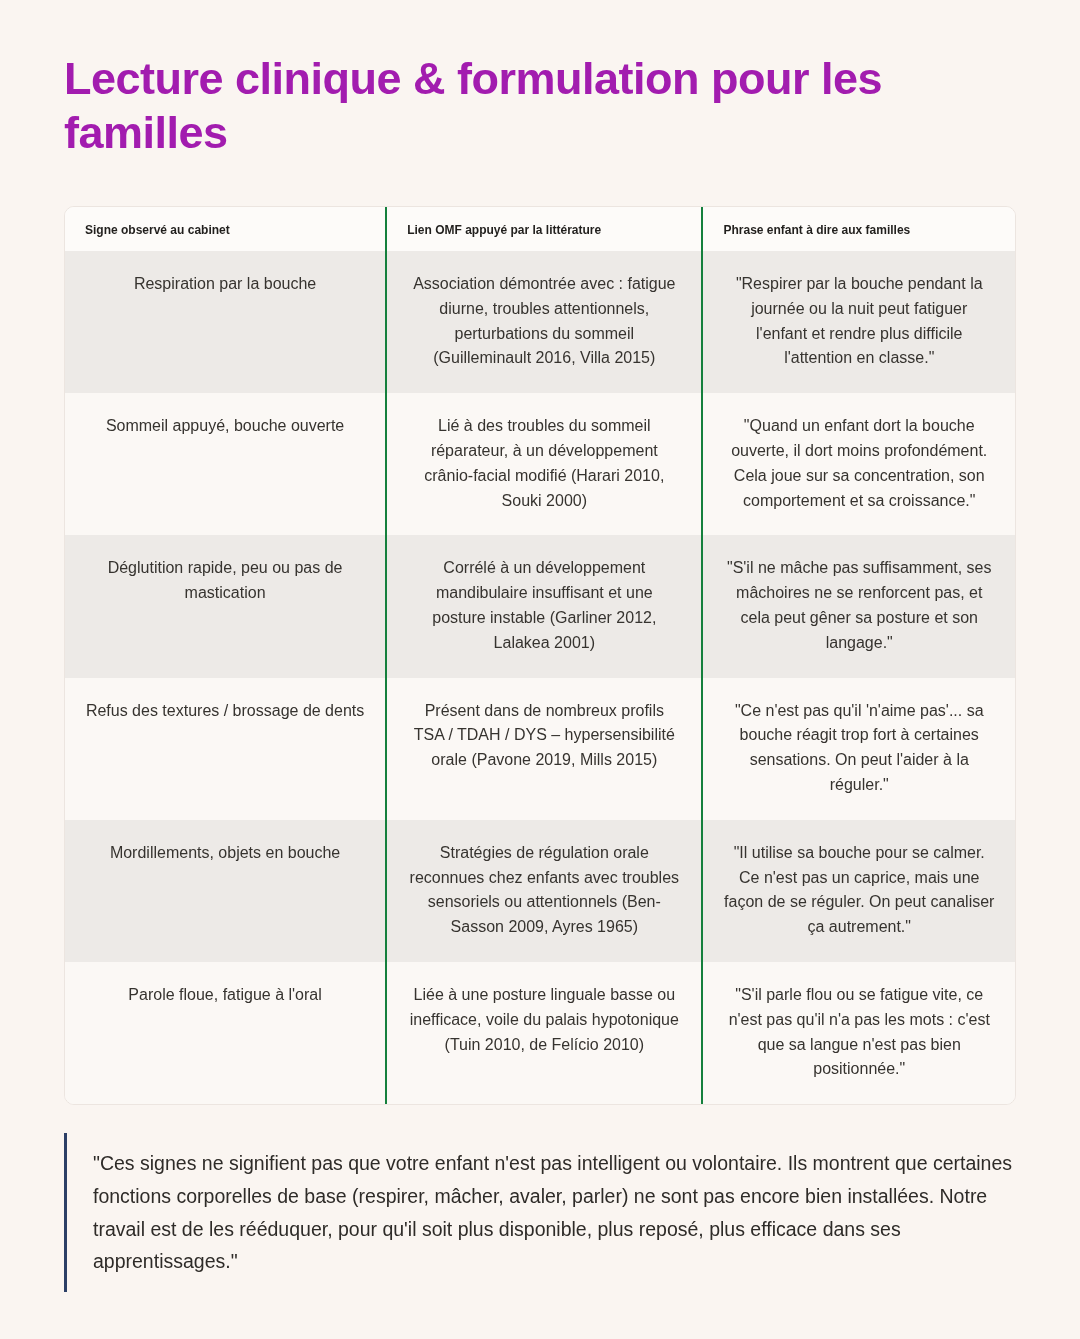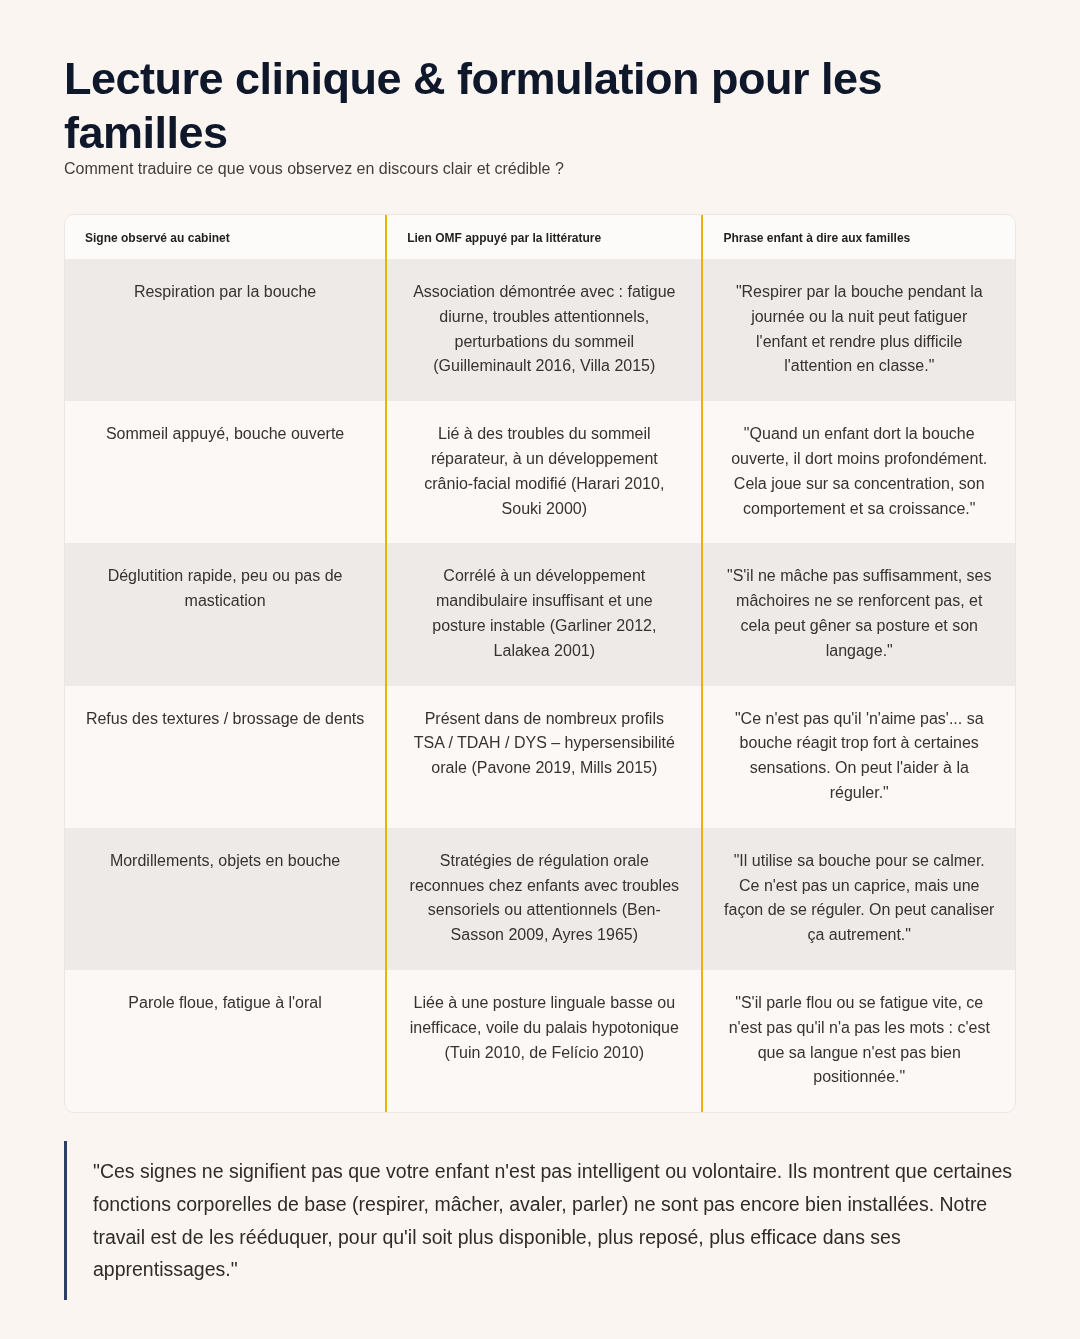--- a/index.html
+++ b/index.html
@@ -12,22 +12,23 @@
   }
   .content {
     width: 1080px;
     padding: 52px 64px 60px 64px;
   }
   .page-title {
     font-size: 45px;
     font-weight: 700;
     line-height: 1.2;
     letter-spacing: -0.5px;
-    color: #0f172a;
+    color: #a21caf;
     max-width: 930px;
+    margin-bottom: 46px;
   }
   .page-subtitle {
     font-size: 16px;
     color: #403d3a;
     margin-bottom: 36px;
   }
   .table-wrap {
     border: 1px solid #ece5e0;
     border-radius: 10px;
     overflow: hidden;
@@ -49,40 +50,39 @@
   }
   td {
     vertical-align: top;
     font-size: 16px;
     line-height: 1.55;
     color: #36332f;
     padding: 21px 20px 22px 20px;
     background: #fbf8f5;
     text-align: center;
   }
-  td + td, th + th { border-left: 2px solid #eab308; }
+  td + td, th + th { border-left: 2px solid #15803d; }
   tr.row-gray td { background: #edeae7; }
   .quote {
     margin-top: 28px;
     border-left: 3px solid #2c3f66;
     padding: 14px 0 14px 26px;
     font-size: 19.5px;
     line-height: 1.68;
     color: #2e2b28;
     max-width: 952px;
   }
 </style>
 </head>
 <body>
 
 <div class="content">
 
   <h1 class="page-title">Lecture clinique &amp; formulation pour les familles</h1>
 
-  <p class="page-subtitle">Comment traduire ce que vous observez en discours clair et crédible ?</p>
 
   <div class="table-wrap">
     <table>
       <colgroup>
         <col style="width:33.7%">
           <col style="width:33.3%">
           <col style="width:33%">
       </colgroup>
       <thead>
         <tr>

